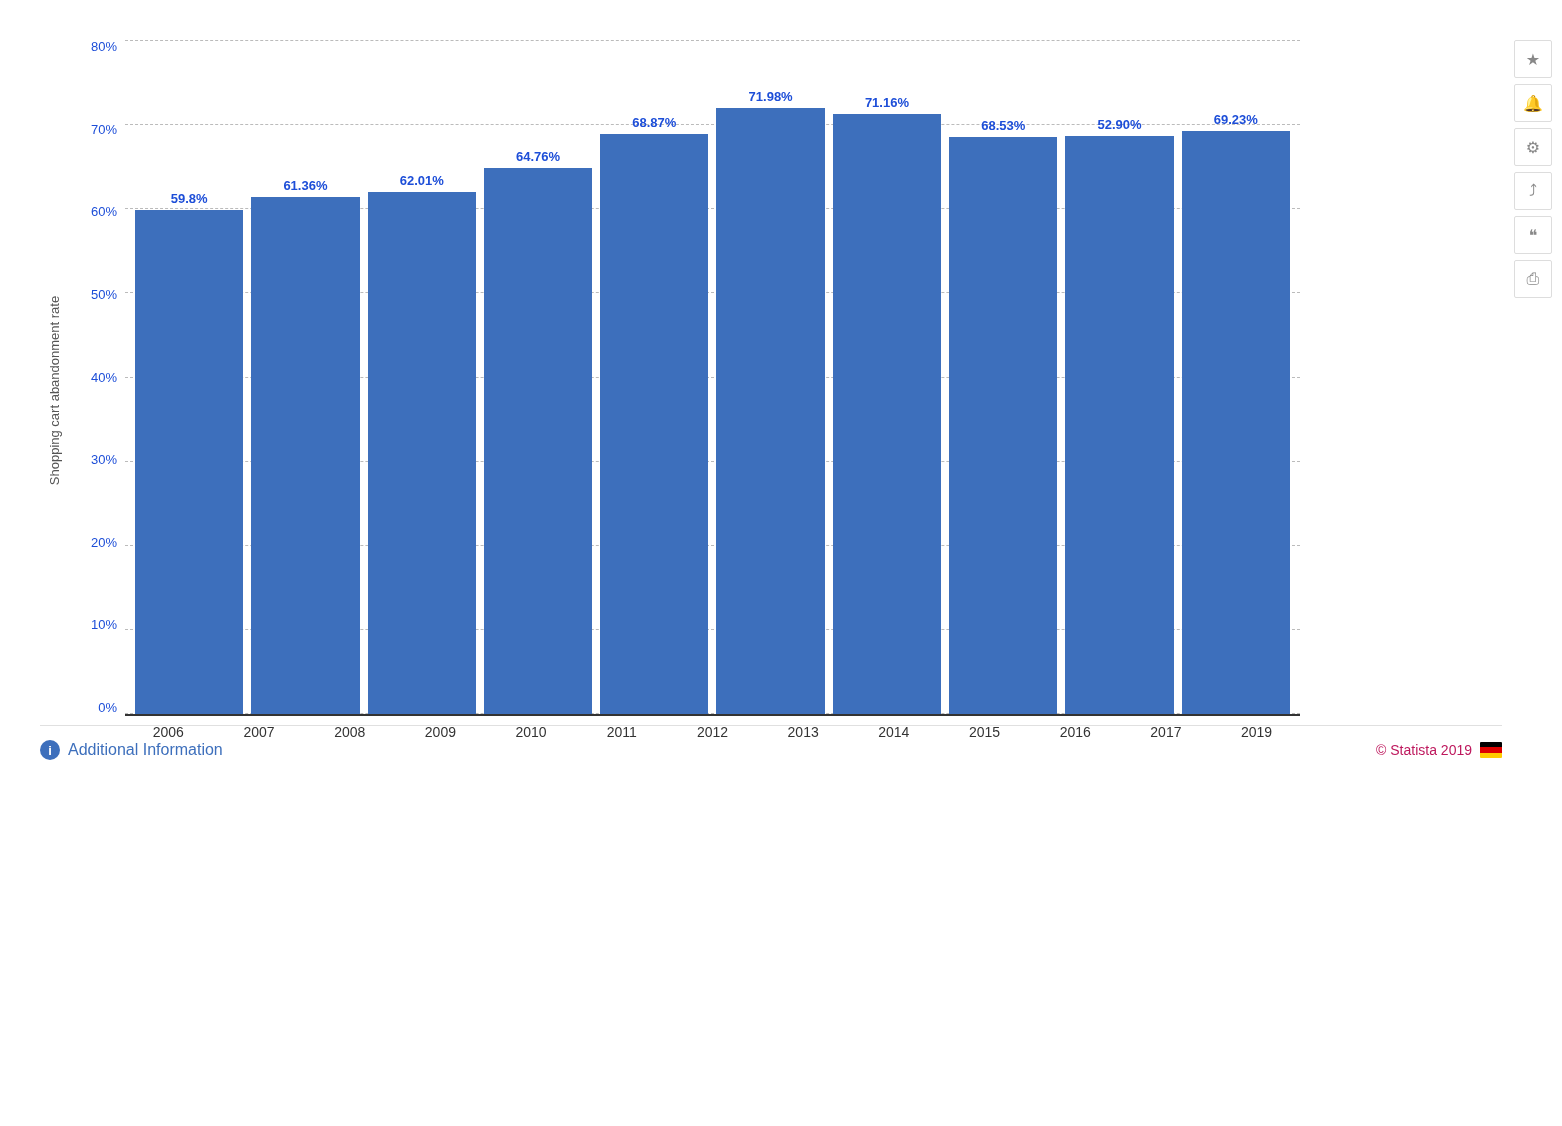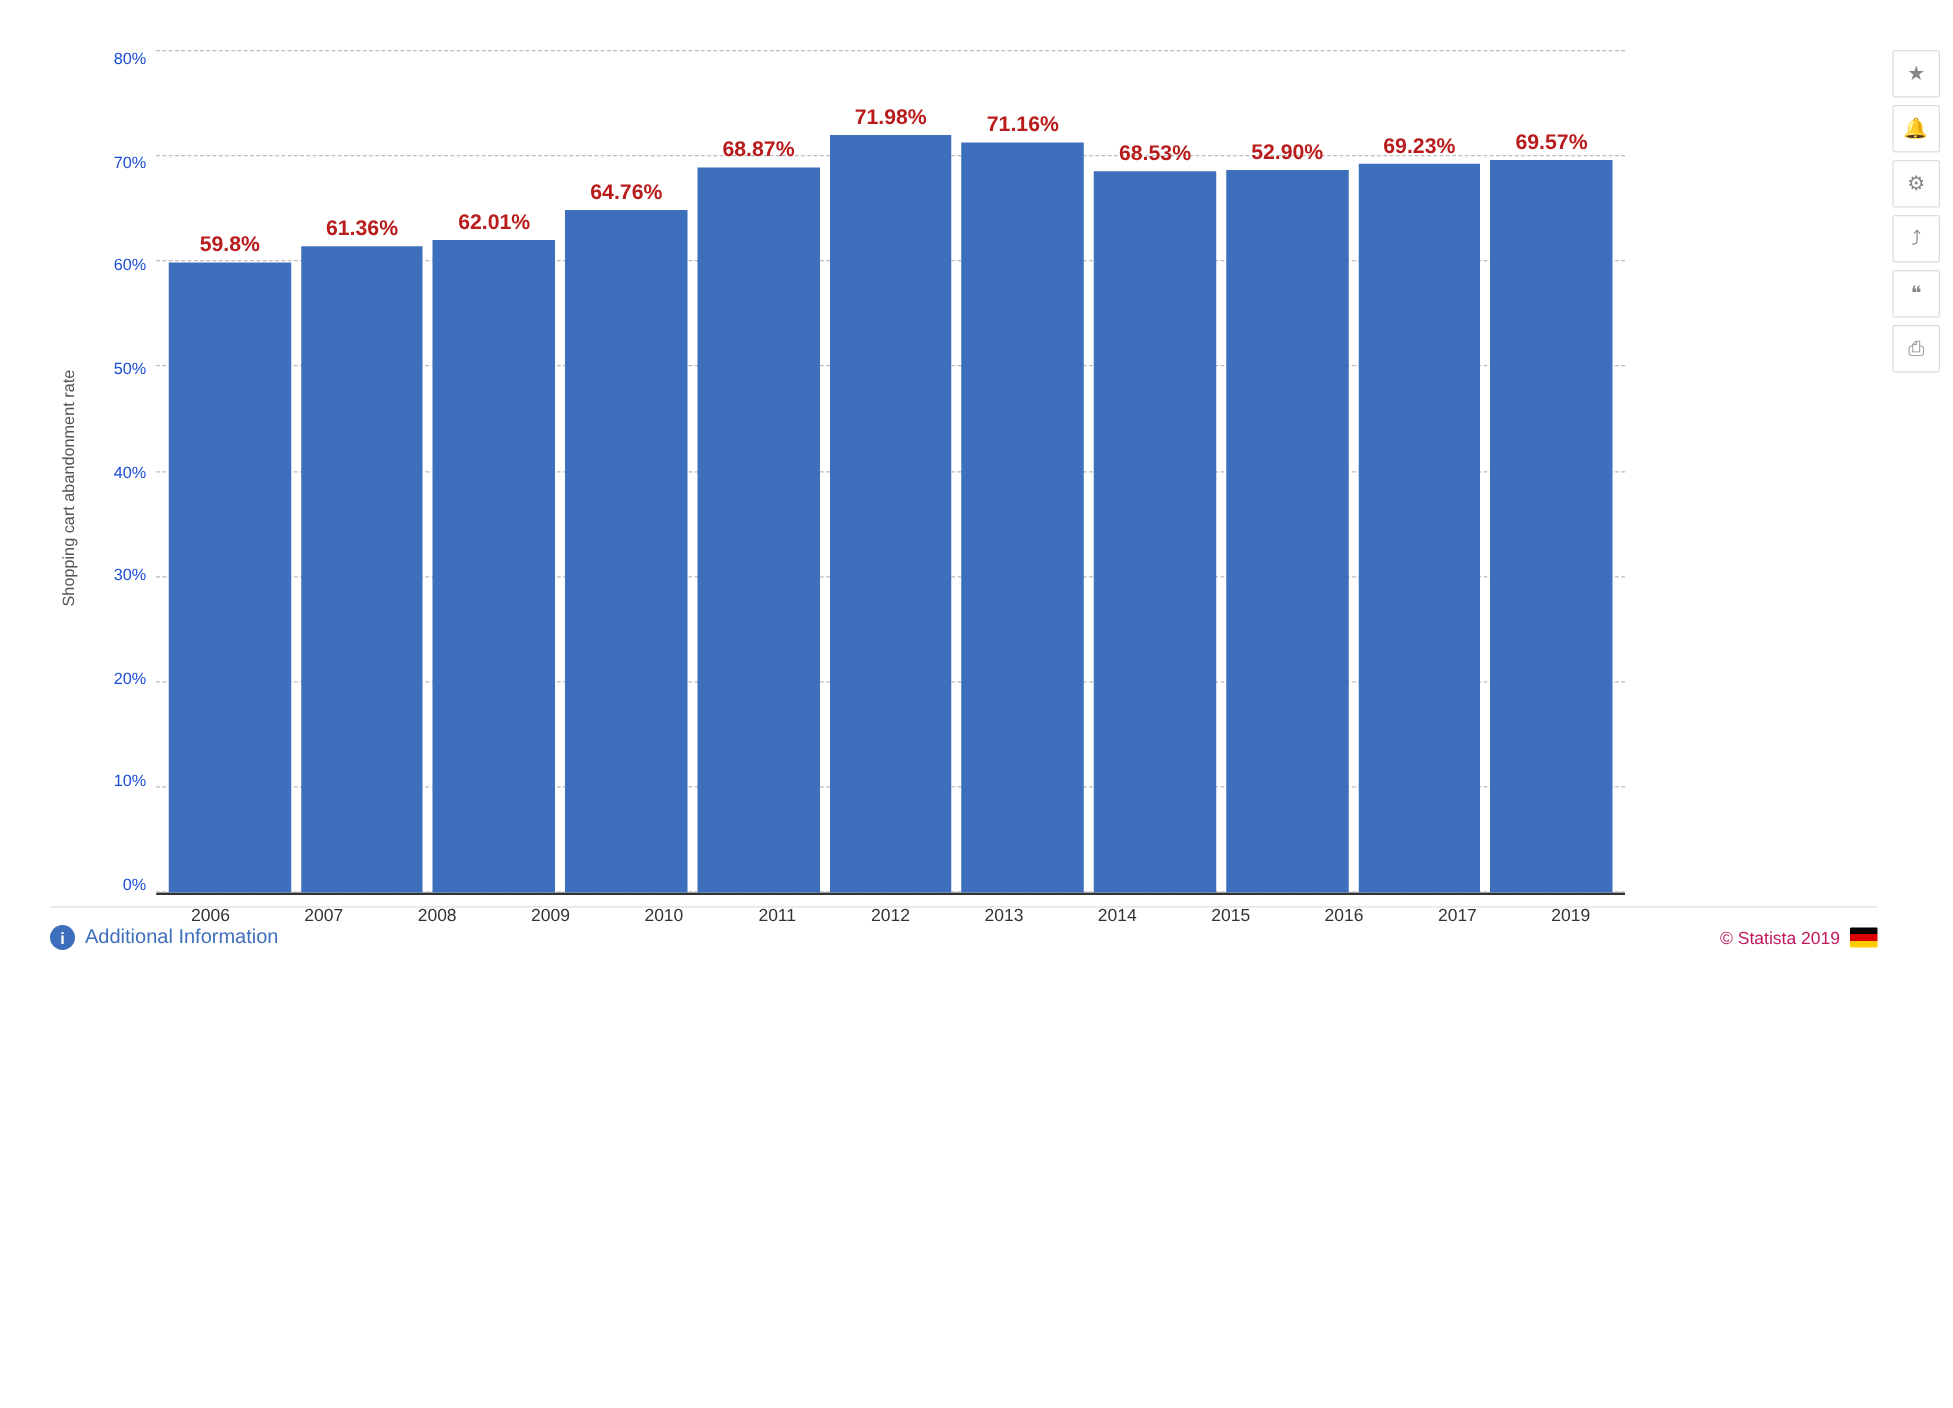--- a/index.html
+++ b/index.html
@@ -117,23 +117,23 @@
       flex: 1;
       display: flex;
       flex-direction: column;
       align-items: center;
       height: 100%;
       justify-content: flex-end;
       position: relative;
     }
 
     .bar-value-label {
-      font-size: 17px;
+      font-size: 13px;
       font-weight: bold;
-      color: #b91c1c;
+      color: #1d4ed8;
       margin-bottom: 4px;
       white-space: nowrap;
     }
 
     .bar {
       width: 100%;
       background-color: #3d6fbc;
       position: relative;
     }
 
@@ -313,24 +313,20 @@
                 <div class="bar-value-label">68.53%</div>
                 <div class="bar" style="height: 85.6625%; background-color: rgb(61, 111, 188);"></div>
               </div>
               <div class="bar-group">
                 <div class="bar-value-label">52.90%</div>
                 <div class="bar" style="height: 85.7875%; background-color: rgb(61, 111, 188);"></div>
               </div>
               <div class="bar-group">
                 <div class="bar-value-label">69.23%</div>
                 <div class="bar" style="height: 86.5375%; background-color: rgb(61, 111, 188);"></div>
-              </div>
-              <div class="bar-group">
-                <div class="bar-value-label">69.57%</div>
-                <div class="bar" style="height: 86.9625%; background-color: rgb(61, 111, 188);"></div>
               </div>
             </div>
         </div>
       </div>
 
       <div class="x-axis-labels" id="x-axis-labels">
       <div class="x-label">2006</div>
           <div class="x-label">2007</div>
           <div class="x-label">2008</div>
           <div class="x-label">2009</div>

